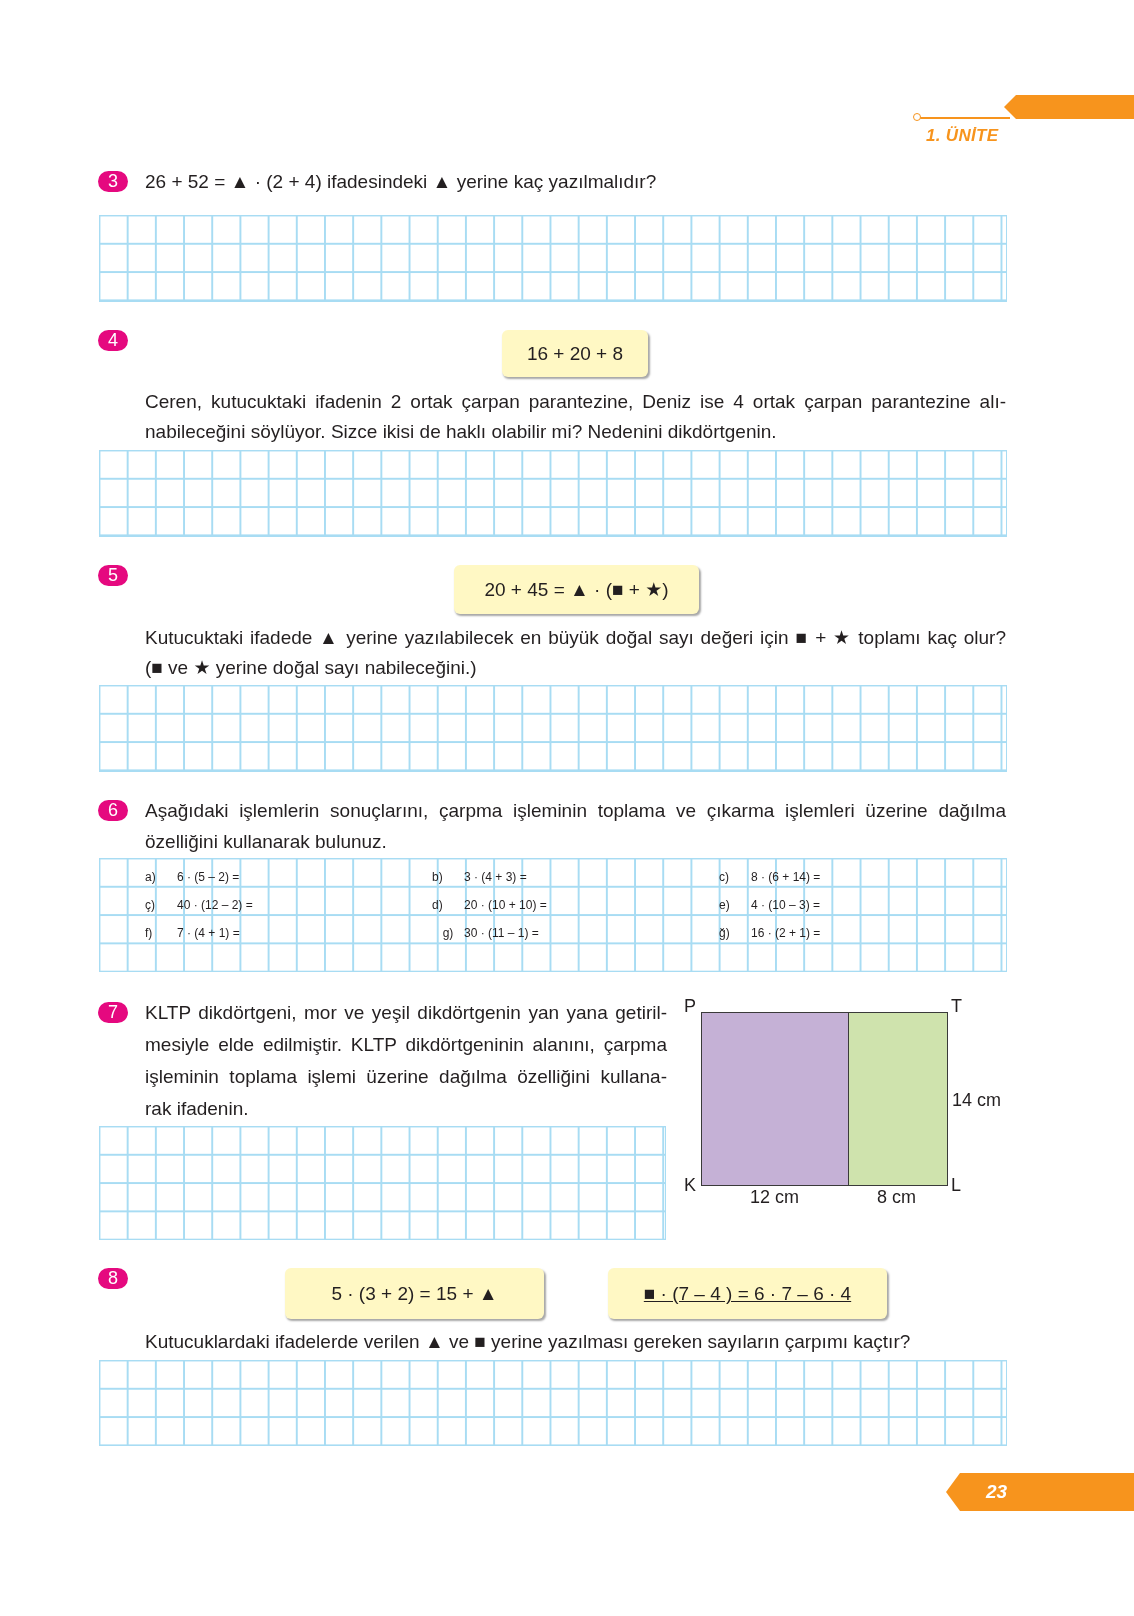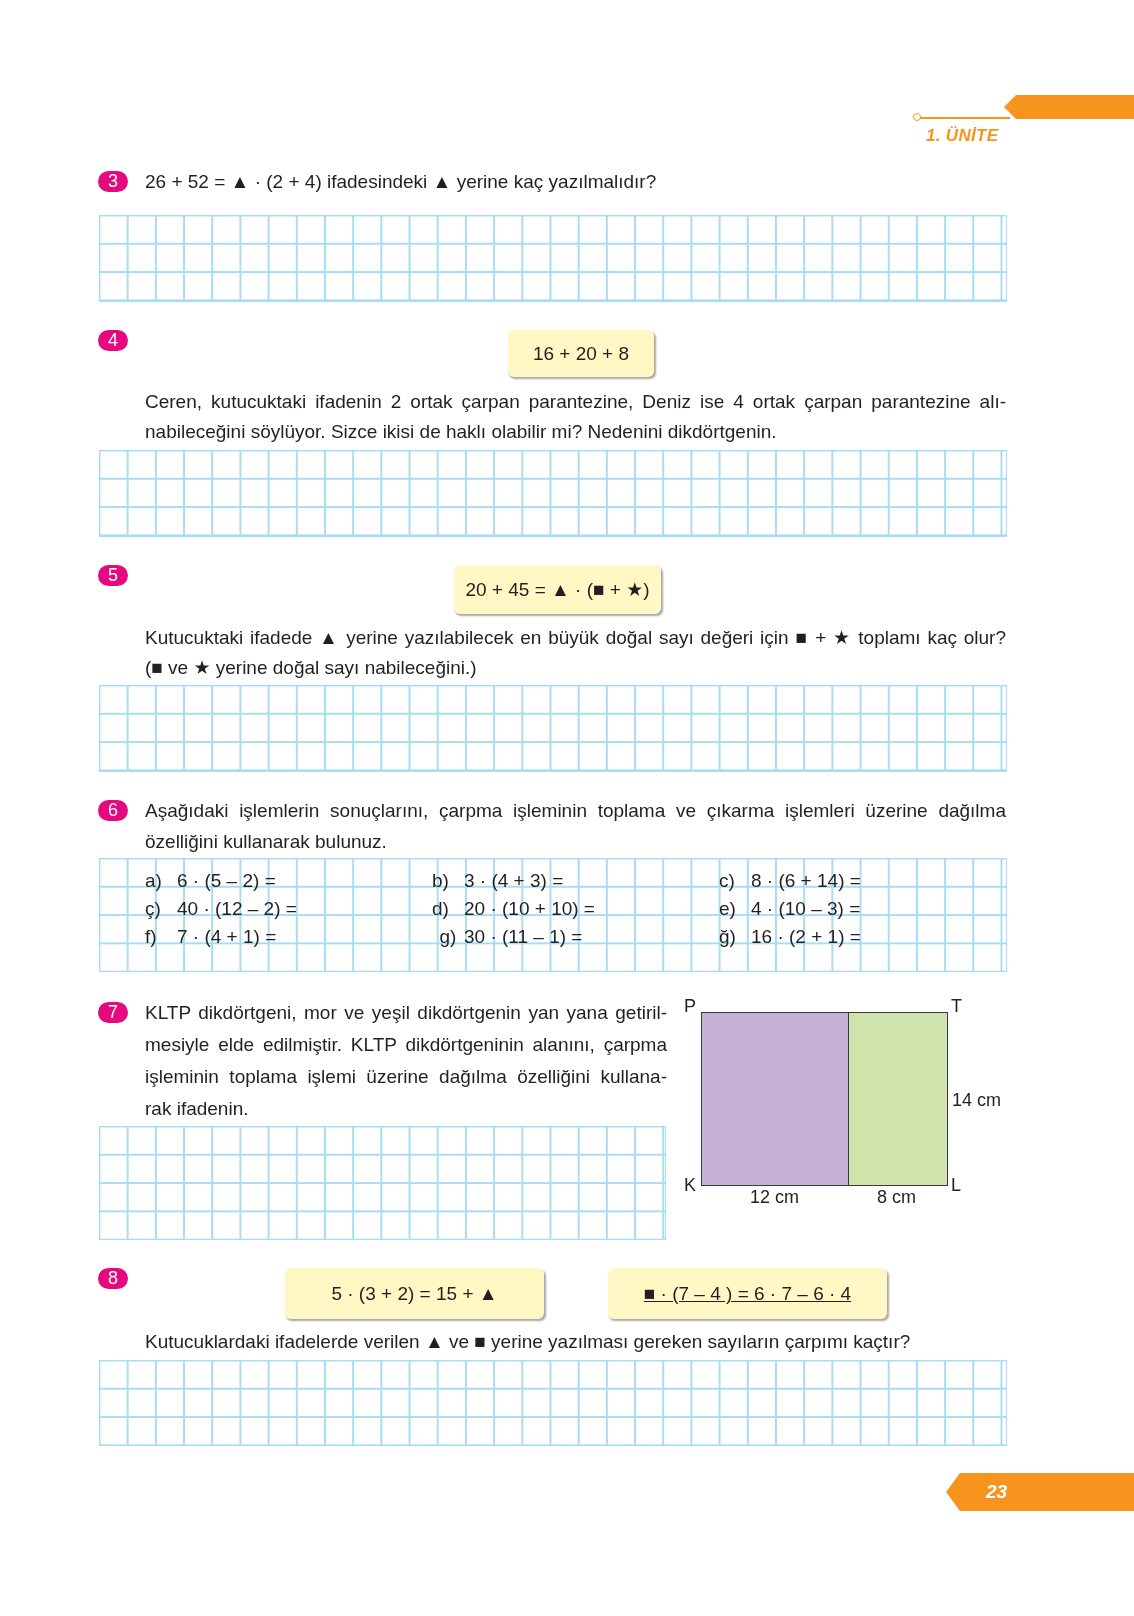--- a/index.html
+++ b/index.html
@@ -46,21 +46,21 @@
       content: ""; position: absolute; right: 0; bottom: 0; top: 0; left: 0;
       border-right: 1.5px solid #a8dcf3; border-bottom: 1.5px solid #a8dcf3;
     }
     
     .ybox {
       position: absolute; background: #fff8c4; border-radius: 6px;
       box-shadow: 1.5px 2px 2px rgba(0,0,0,0.35);
       font-size: 19px; text-align: center; color: #231f20;
     }
     
-    .ex { position: absolute; font-size: 19px; white-space: nowrap; }
+    .ex { position: absolute; font-size: 12px; white-space: nowrap; }
     .ex .lbl { display: inline-block; width: 32px; }
     
     .rect-purple { position: absolute; background: #c5b1d6; border: 1.5px solid #3a3a3a; box-sizing: border-box; }
     .rect-green { position: absolute; background: #cfe3ad; border: 1.5px solid #3a3a3a; box-sizing: border-box; }
     .fig-label { position: absolute; font-size: 18px; color: #231f20; }
     
     .page-tab {
       position: absolute; left: 946px; top: 1473px; width: 188px; height: 38px;
       background: #f7941d;
       clip-path: polygon(14px 0, 100% 0, 100% 100%, 14px 100%, 0 50%);
@@ -80,29 +80,29 @@
 </div>
 
 <section>
   <div class="badge" style="left:98px; top:171px;">3</div>
   <div class="qtext" style="left:145px; top:166px;">26 + 52 = ▲ · (2 + 4)  ifadesindeki ▲ yerine kaç yazılmalıdır?</div>
   <div class="grid" style="left:99px; top:215px; width:908px; height:87px;"></div>
 </section>
 
 <section>
   <div class="badge" style="left:98px; top:330px;">4</div>
-  <div class="ybox" style="left:502px; top:330px; width:146px; height:47px; line-height:47px;margin-left:6px;">16 + 20 + 8</div>
+  <div class="ybox" style="left:502px; top:330px; width:146px; height:47px; line-height:47px;">16 + 20 + 8</div>
   <div class="qtext justify" style="left:145px; top:386px; width:861px;">Ceren, kutucuktaki ifadenin 2 ortak çarpan parantezine, Deniz ise 4 ortak çarpan parantezine alı-</div>
   <div class="qtext" style="left:145px; top:416px;">nabileceğini söylüyor. Sizce ikisi de haklı olabilir mi? Nedenini dikdörtgenin.</div>
   <div class="grid" style="left:99px; top:450px; width:908px; height:87px;"></div>
 </section>
 
 <section>
   <div class="badge" style="left:98px; top:565px;">5</div>
-  <div class="ybox" style="left:454px; top:565px; width:207px; height:49px; line-height:49px;">20 + 45 = ▲ · (■ + ★)</div>
+  <div class="ybox" style="left:454px; top:565px; width:245px; height:49px; line-height:49px;">20 + 45 = ▲ · (■ + ★)</div>
   <div class="qtext justify" style="left:145px; top:622px; width:861px;">Kutucuktaki ifadede ▲ yerine yazılabilecek en büyük doğal sayı değeri için ■ + ★ toplamı kaç olur?</div>
   <div class="qtext" style="left:145px; top:652px;">(■ ve ★ yerine doğal sayı nabileceğini.)</div>
   <div class="grid" style="left:99px; top:685px; width:908px; height:87px;"></div>
 </section>
 
 <section>
   <div class="badge" style="left:98px; top:800px;">6</div>
   <div class="qtext justify" style="left:145px; top:795px; width:861px;">Aşağıdaki işlemlerin sonuçlarını, çarpma işleminin toplama ve çıkarma işlemleri üzerine dağılma</div>
   <div class="qtext" style="left:145px; top:826px;">özelliğini kullanarak bulunuz.</div>
   <div class="grid" style="left:99px; top:858px; width:908px; height:114px;"></div>

